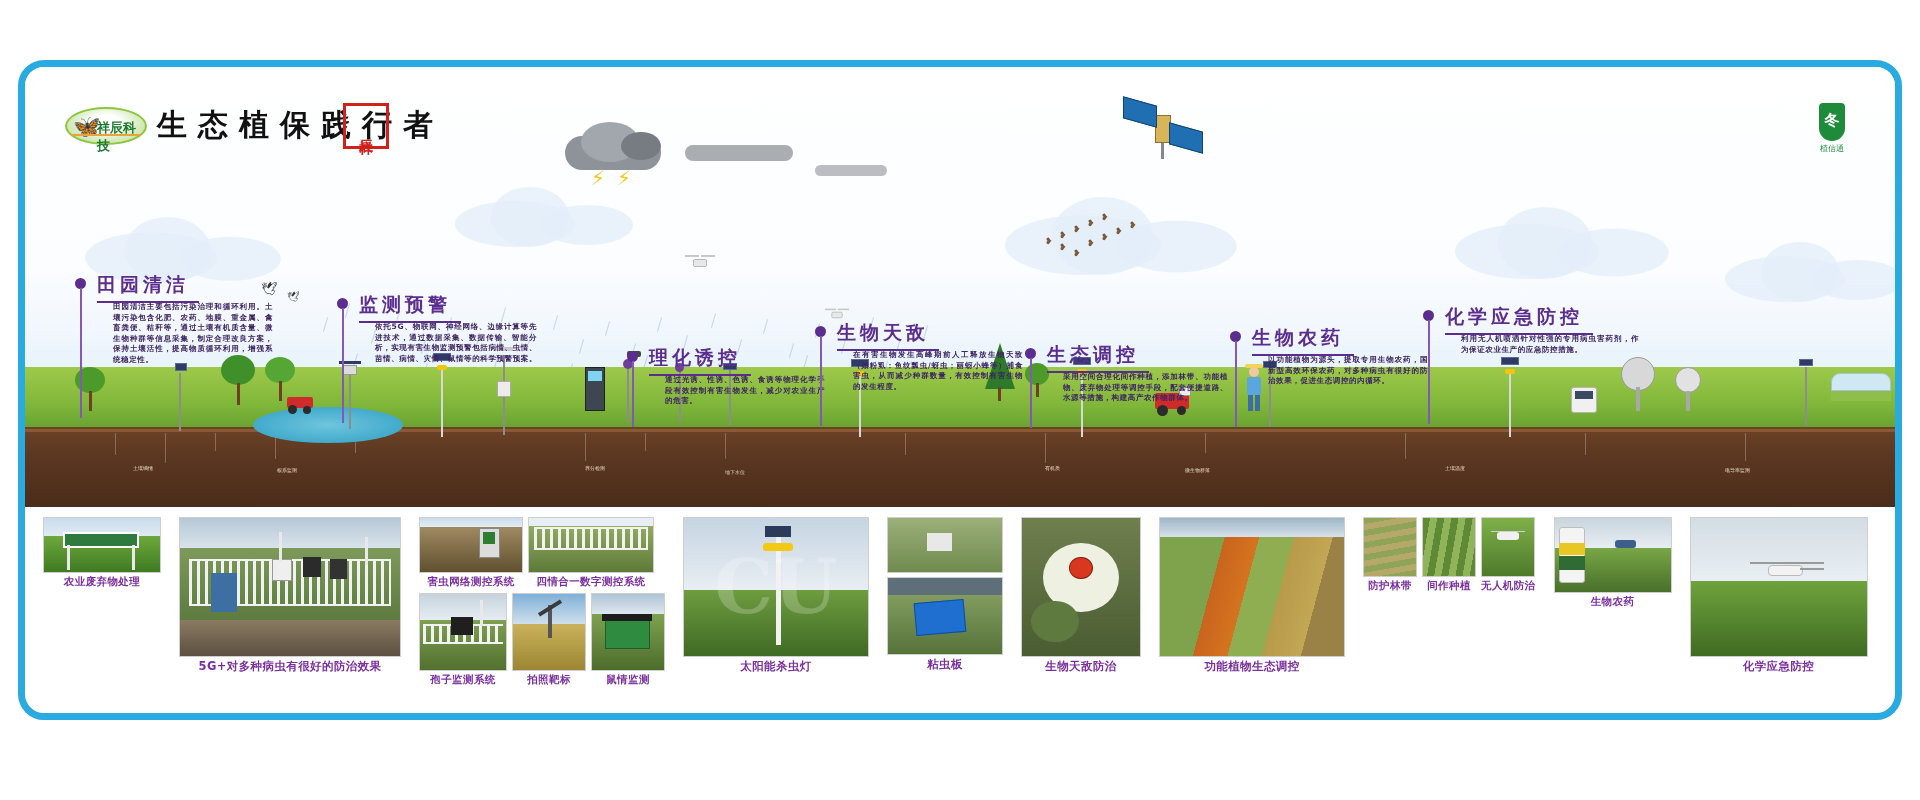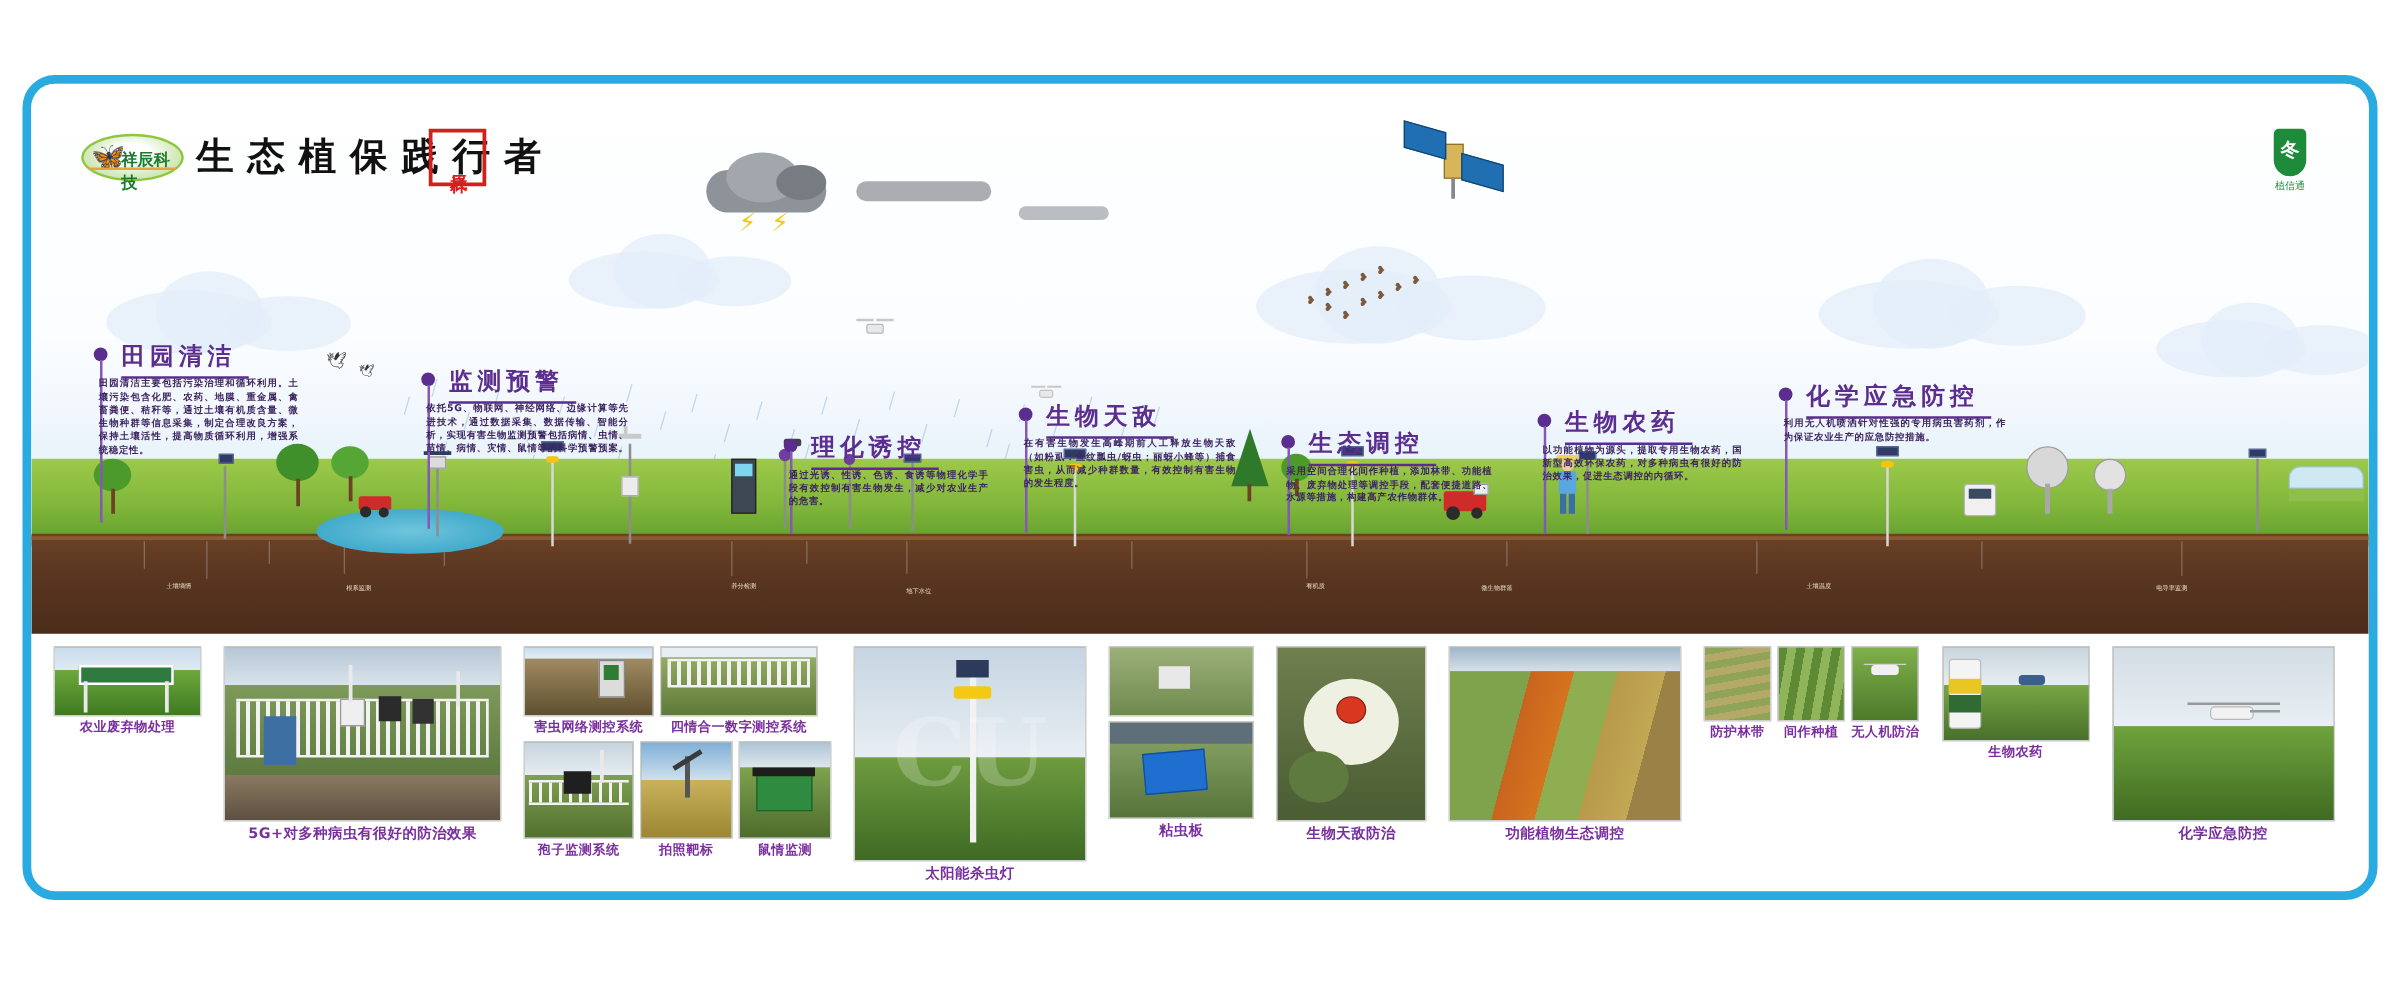--- a/index.html
+++ b/index.html
@@ -149,21 +149,21 @@
     width: 2px; background: #8457b8;
   }
   .callout .co-head {
     position: absolute; left: 22px; top: 0;
     font-size: 19px; font-weight: bold; color: #5b2d8e;
     letter-spacing: 4px; white-space: nowrap;
     border-bottom: 2px solid #5b2d8e;
     padding: 0 10px 3px 0;
   }
   .callout .co-body {
-    position: absolute; left: 4px; top: 30px;
+    position: absolute; left: 38px; top: 30px;
     font-size: 7.5px; line-height: 10.5px; color: #3d2560;
     letter-spacing: .6px; text-align: justify;
     font-weight: bold;
   }
 
   
   .strip {
     position: absolute;
     left: 14px; right: 14px; top: 446px; bottom: 8px;
     display: flex; gap: 18px;
@@ -648,21 +648,21 @@
               <div class="box" style="left:18%;top:32%;width:62%;height:40%;background:#2f8b3f;border:1px solid #1f5e2a;"></div>
               <div class="box" style="left:14%;top:26%;width:70%;height:10%;background:#1d1d1d;"></div>
             </div>
             <div class="cap sm">鼠情监测</div>
           </div>
         </div>
       </div>
 
       <div class="grp">
         <div class="cell">
-          <div class="ph" style="width:186px;height:172px;">
+          <div class="ph" style="width:186px;height:140px;">
             <div class="sky" style="height:52%;background:linear-gradient(#c6d5e2,#e8eef3);"></div>
             <div class="crop" style="height:48%;background:linear-gradient(#6e9c3f,#3f6a24);"></div>
             <div class="pole" style="left:50%;top:8%;height:84%;width:5px;background:#f2f2f2;"></div>
             <div class="box" style="left:44%;top:6%;width:14%;height:8%;background:#2c3a5c;"></div>
             <div style="position:absolute;left:43%;top:18%;width:16%;height:6%;background:#f3c914;border-radius:3px;"></div>
             <div class="wm">CU</div>
           </div>
           <div class="cap">太阳能杀虫灯</div>
         </div>
       </div>

